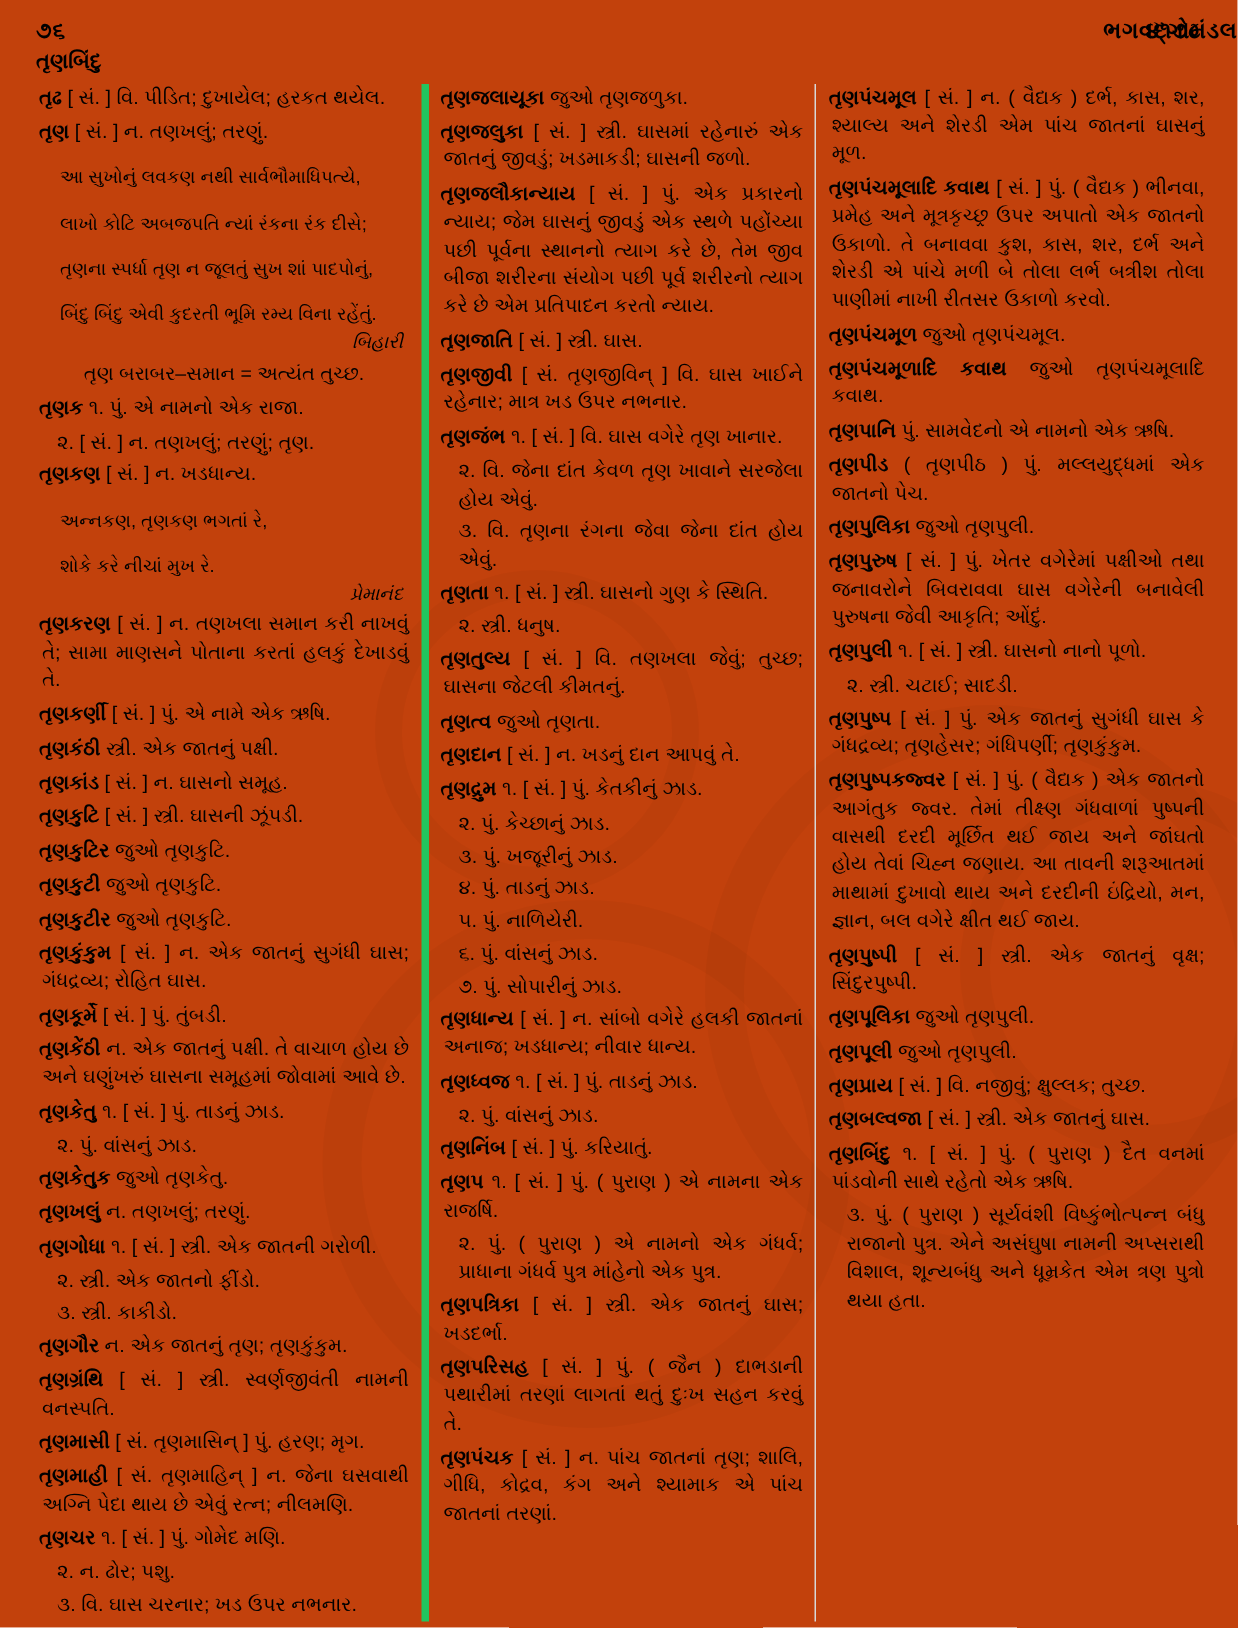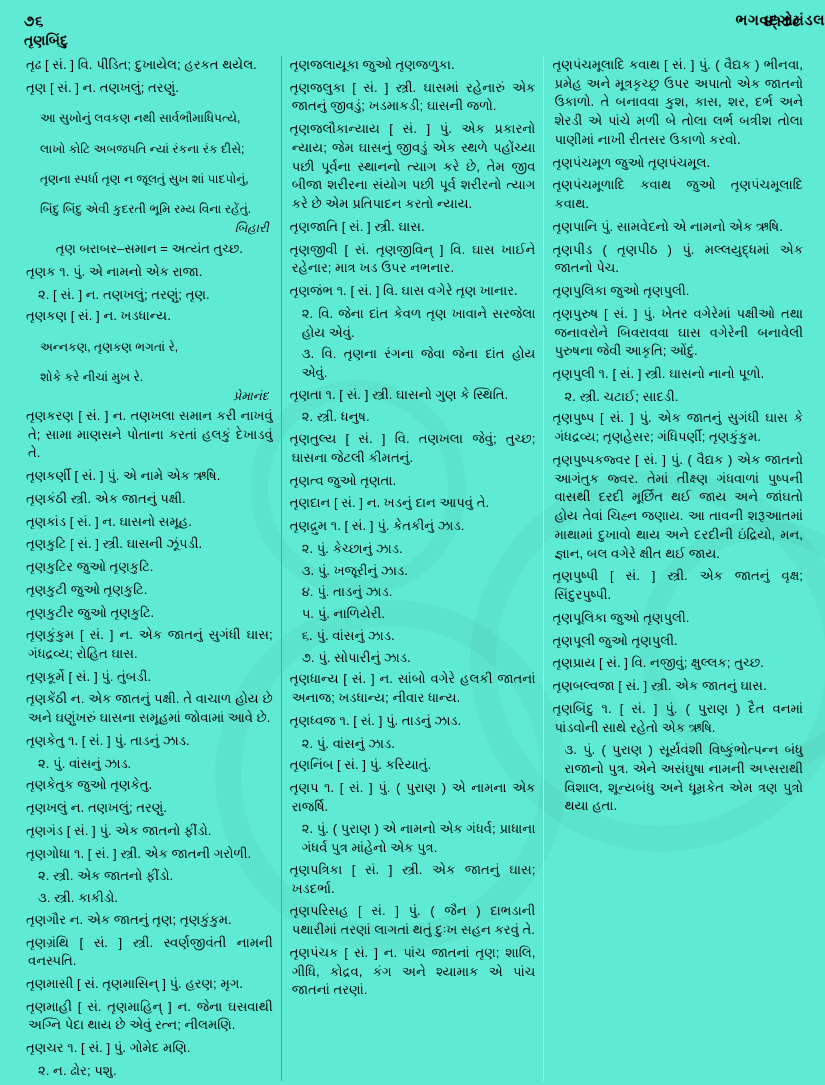--- a/index.html
+++ b/index.html
@@ -9,21 +9,21 @@
     background: #ffffff;
   }
   body {
     font-family: "Liberation Sans", "DejaVu Sans", sans-serif;
     color: #000000;
   }
   #page {
     position: relative;
     width: 825px;
     height: 1085px;
-    background: #5eead4;
+    background: #c2410c;
     overflow: hidden;
     box-sizing: border-box;
     padding: 0;
   }
   
   .watermark {
     position: absolute;
     border-radius: 50%;
     border: 26px solid rgba(0,0,0,0.028);
     pointer-events: none;
@@ -70,35 +70,35 @@
     padding: 0 14px 0 18px;
     box-sizing: border-box;
     gap: 0;
   }
   .col {
     position: relative;
     box-sizing: border-box;
     padding: 0 8px;
   }
   .col-1 { width: 268px; }
-  .col-2 { width: 268px; border-left: 1px solid #22c55e; }
+  .col-2 { width: 268px; border-left: 5px solid #22c55e; }
   .col-3 { width: 273px; border-left: 1px solid #d8d8d8; }
 
   .entry {
     margin: 0 0 4px 0;
     font-size: 13.2px;
     line-height: 1.42;
     text-align: justify;
     text-justify: inter-word;
     text-indent: -2px;
     padding-left: 2px;
     word-break: normal;
   }
   .entry .hw {
-    font-weight: normal;
+    font-weight: bold;
   }
   .sense {
     margin: 0 0 3px 0;
     font-size: 13.2px;
     line-height: 1.42;
     text-align: justify;
     padding-left: 12px;
     text-indent: 0;
   }
   
@@ -173,21 +173,20 @@
         <p class="entry"><span class="hw">તૃણકુટિર</span><span> જુઓ તૃણકુટિ.</span></p>
         <p class="entry"><span class="hw">તૃણકુટી</span><span> જુઓ તૃણકુટિ.</span></p>
         <p class="entry"><span class="hw">તૃણકુટીર</span><span> જુઓ તૃણકુટિ.</span></p>
         <p class="entry"><span class="hw">તૃણકુંકુમ</span><span> [ સં. ] ન. એક જાતનું સુગંધી ઘાસ; ગંધદ્રવ્ય; રોહિત ઘાસ.</span></p>
         <p class="entry"><span class="hw">તૃણકૂર્મે</span><span> [ સં. ] પું. તુંબડી.</span></p>
         <p class="entry"><span class="hw">તૃણકેંઠી</span><span> ન. એક જાતનું પક્ષી. તે વાચાળ હોય છે અને ઘણુંખરું ઘાસના સમૂહમાં જોવામાં આવે છે.</span></p>
         <p class="entry"><span class="hw">તૃણકેતુ</span><span> ૧. [ સં. ] પું. તાડનું ઝાડ.</span></p>
         <p class="sense">૨. પું. વાંસનું ઝાડ.</p>
         <p class="entry"><span class="hw">તૃણકેતુક</span><span> જુઓ તૃણકેતુ.</span></p>
         <p class="entry"><span class="hw">તૃણખલું</span><span> ન. તણખલું; તરણું.</span></p>
-        <p class="entry"><span class="hw">તૃણગંડ</span><span> [ સં. ] પું. એક જાતનો ફીંડો.</span></p>
         <p class="entry"><span class="hw">તૃણગોધા</span><span> ૧. [ સં. ] સ્ત્રી. એક જાતની ગરોળી.</span></p>
         <p class="sense">૨. સ્ત્રી. એક જાતનો ફીંડો.</p>
         <p class="sense">૩. સ્ત્રી. કાકીડો.</p>
         <p class="entry"><span class="hw">તૃણગૌર</span><span> ન. એક જાતનું તૃણ; તૃણકુંકુમ.</span></p>
         <p class="entry"><span class="hw">તૃણગ્રંથિ</span><span> [ સં. ] સ્ત્રી. સ્વર્ણજીવંતી નામની વનસ્પતિ.</span></p>
         <p class="entry"><span class="hw">તૃણમાસી</span><span> [ સં. તૃણમાસિન્ ] પું. હરણ; મૃગ.</span></p>
         <p class="entry"><span class="hw">તૃણમાહી</span><span> [ સં. તૃણમાહિન્ ] ન. જેના ઘસવાથી અગ્નિ પેદા થાય છે એવું રત્ન; નીલમણિ.</span></p>
         <p class="entry"><span class="hw">તૃણચર</span><span> ૧. [ સં. ] પું. ગોમેદ મણિ.</span></p>
         <p class="sense">૨. ન. ઢોર; પશુ.</p>
         <p class="sense">૩. વિ. ઘાસ ચરનાર; ખડ ઉપર નભનાર.</p>
@@ -217,20 +216,21 @@
         <p class="entry"><span class="hw">તૃણધ્વજ</span><span> ૧. [ સં. ] પું. તાડનું ઝાડ.</span></p>
         <p class="sense">૨. પું. વાંસનું ઝાડ.</p>
         <p class="entry"><span class="hw">તૃણનિંબ</span><span> [ સં. ] પું. કરિયાતું.</span></p>
         <p class="entry"><span class="hw">તૃણપ</span><span> ૧. [ સં. ] પું. ( પુરાણ ) એ નામના એક રાજર્ષિ.</span></p>
         <p class="sense">૨. પું. ( પુરાણ ) એ નામનો એક ગંધર્વ; પ્રાધાના ગંધર્વ પુત્ર માંહેનો એક પુત્ર.</p>
         <p class="entry"><span class="hw">તૃણપત્રિકા</span><span> [ સં. ] સ્ત્રી. એક જાતનું ઘાસ; ખડદર્ભા.</span></p>
         <p class="entry"><span class="hw">તૃણપરિસહ</span><span> [ સં. ] પું. ( જૈન ) દાભડાની પથારીમાં તરણાં લાગતાં થતું દુઃખ સહન કરવું તે.</span></p>
         <p class="entry"><span class="hw">તૃણપંચક</span><span> [ સં. ] ન. પાંચ જાતનાં તૃણ; શાલિ, ગીધિ, કોદ્રવ, કંગ અને શ્યામાક એ પાંચ જાતનાં તરણાં.</span></p>
       </div>
     <div class="col col-3">
+        <p class="entry"><span class="hw">તૃણપંચમૂલ</span><span> [ સં. ] ન. ( વૈદ્યક ) દર્ભ, કાસ, શર, શ્યાલ્ય અને શેરડી એમ પાંચ જાતનાં ઘાસનું મૂળ.</span></p>
         <p class="entry"><span class="hw">તૃણપંચમૂલાદિ કવાથ</span><span> [ સં. ] પું. ( વૈદ્યક ) ભીનવા, પ્રમેહ અને મૂત્રકૃચ્છ્ર ઉપર અપાતો એક જાતનો ઉકાળો. તે બનાવવા કુશ, કાસ, શર, દર્ભ અને શેરડી એ પાંચે મળી બે તોલા લર્ભ બત્રીશ તોલા પાણીમાં નાખી રીતસર ઉકાળો કરવો.</span></p>
         <p class="entry"><span class="hw">તૃણપંચમૂળ</span><span> જુઓ તૃણપંચમૂલ.</span></p>
         <p class="entry"><span class="hw">તૃણપંચમૂળાદિ કવાથ</span><span> જુઓ તૃણપંચમૂલાદિ કવાથ.</span></p>
         <p class="entry"><span class="hw">તૃણપાનિ</span><span> પું. સામવેદનો એ નામનો એક ઋષિ.</span></p>
         <p class="entry"><span class="hw">તૃણપીડ</span><span> ( તૃણપીઠ ) પું. મલ્લયુદ્ધમાં એક જાતનો પેચ.</span></p>
         <p class="entry"><span class="hw">તૃણપુલિકા</span><span> જુઓ તૃણપુલી.</span></p>
         <p class="entry"><span class="hw">તૃણપુરુષ</span><span> [ સં. ] પું. ખેતર વગેરેમાં પક્ષીઓ તથા જનાવરોને બિવરાવવા ઘાસ વગેરેની બનાવેલી પુરુષના જેવી આકૃતિ; ઓંદું.</span></p>
         <p class="entry"><span class="hw">તૃણપુલી</span><span> ૧. [ સં. ] સ્ત્રી. ઘાસનો નાનો પૂળો.</span></p>
         <p class="sense">૨. સ્ત્રી. ચટાઈ; સાદડી.</p>
         <p class="entry"><span class="hw">તૃણપુષ્પ</span><span> [ સં. ] પું. એક જાતનું સુગંધી ઘાસ કે ગંધદ્રવ્ય; તૃણહેસર; ગંધિપર્ણી; તૃણકુંકુમ.</span></p>

